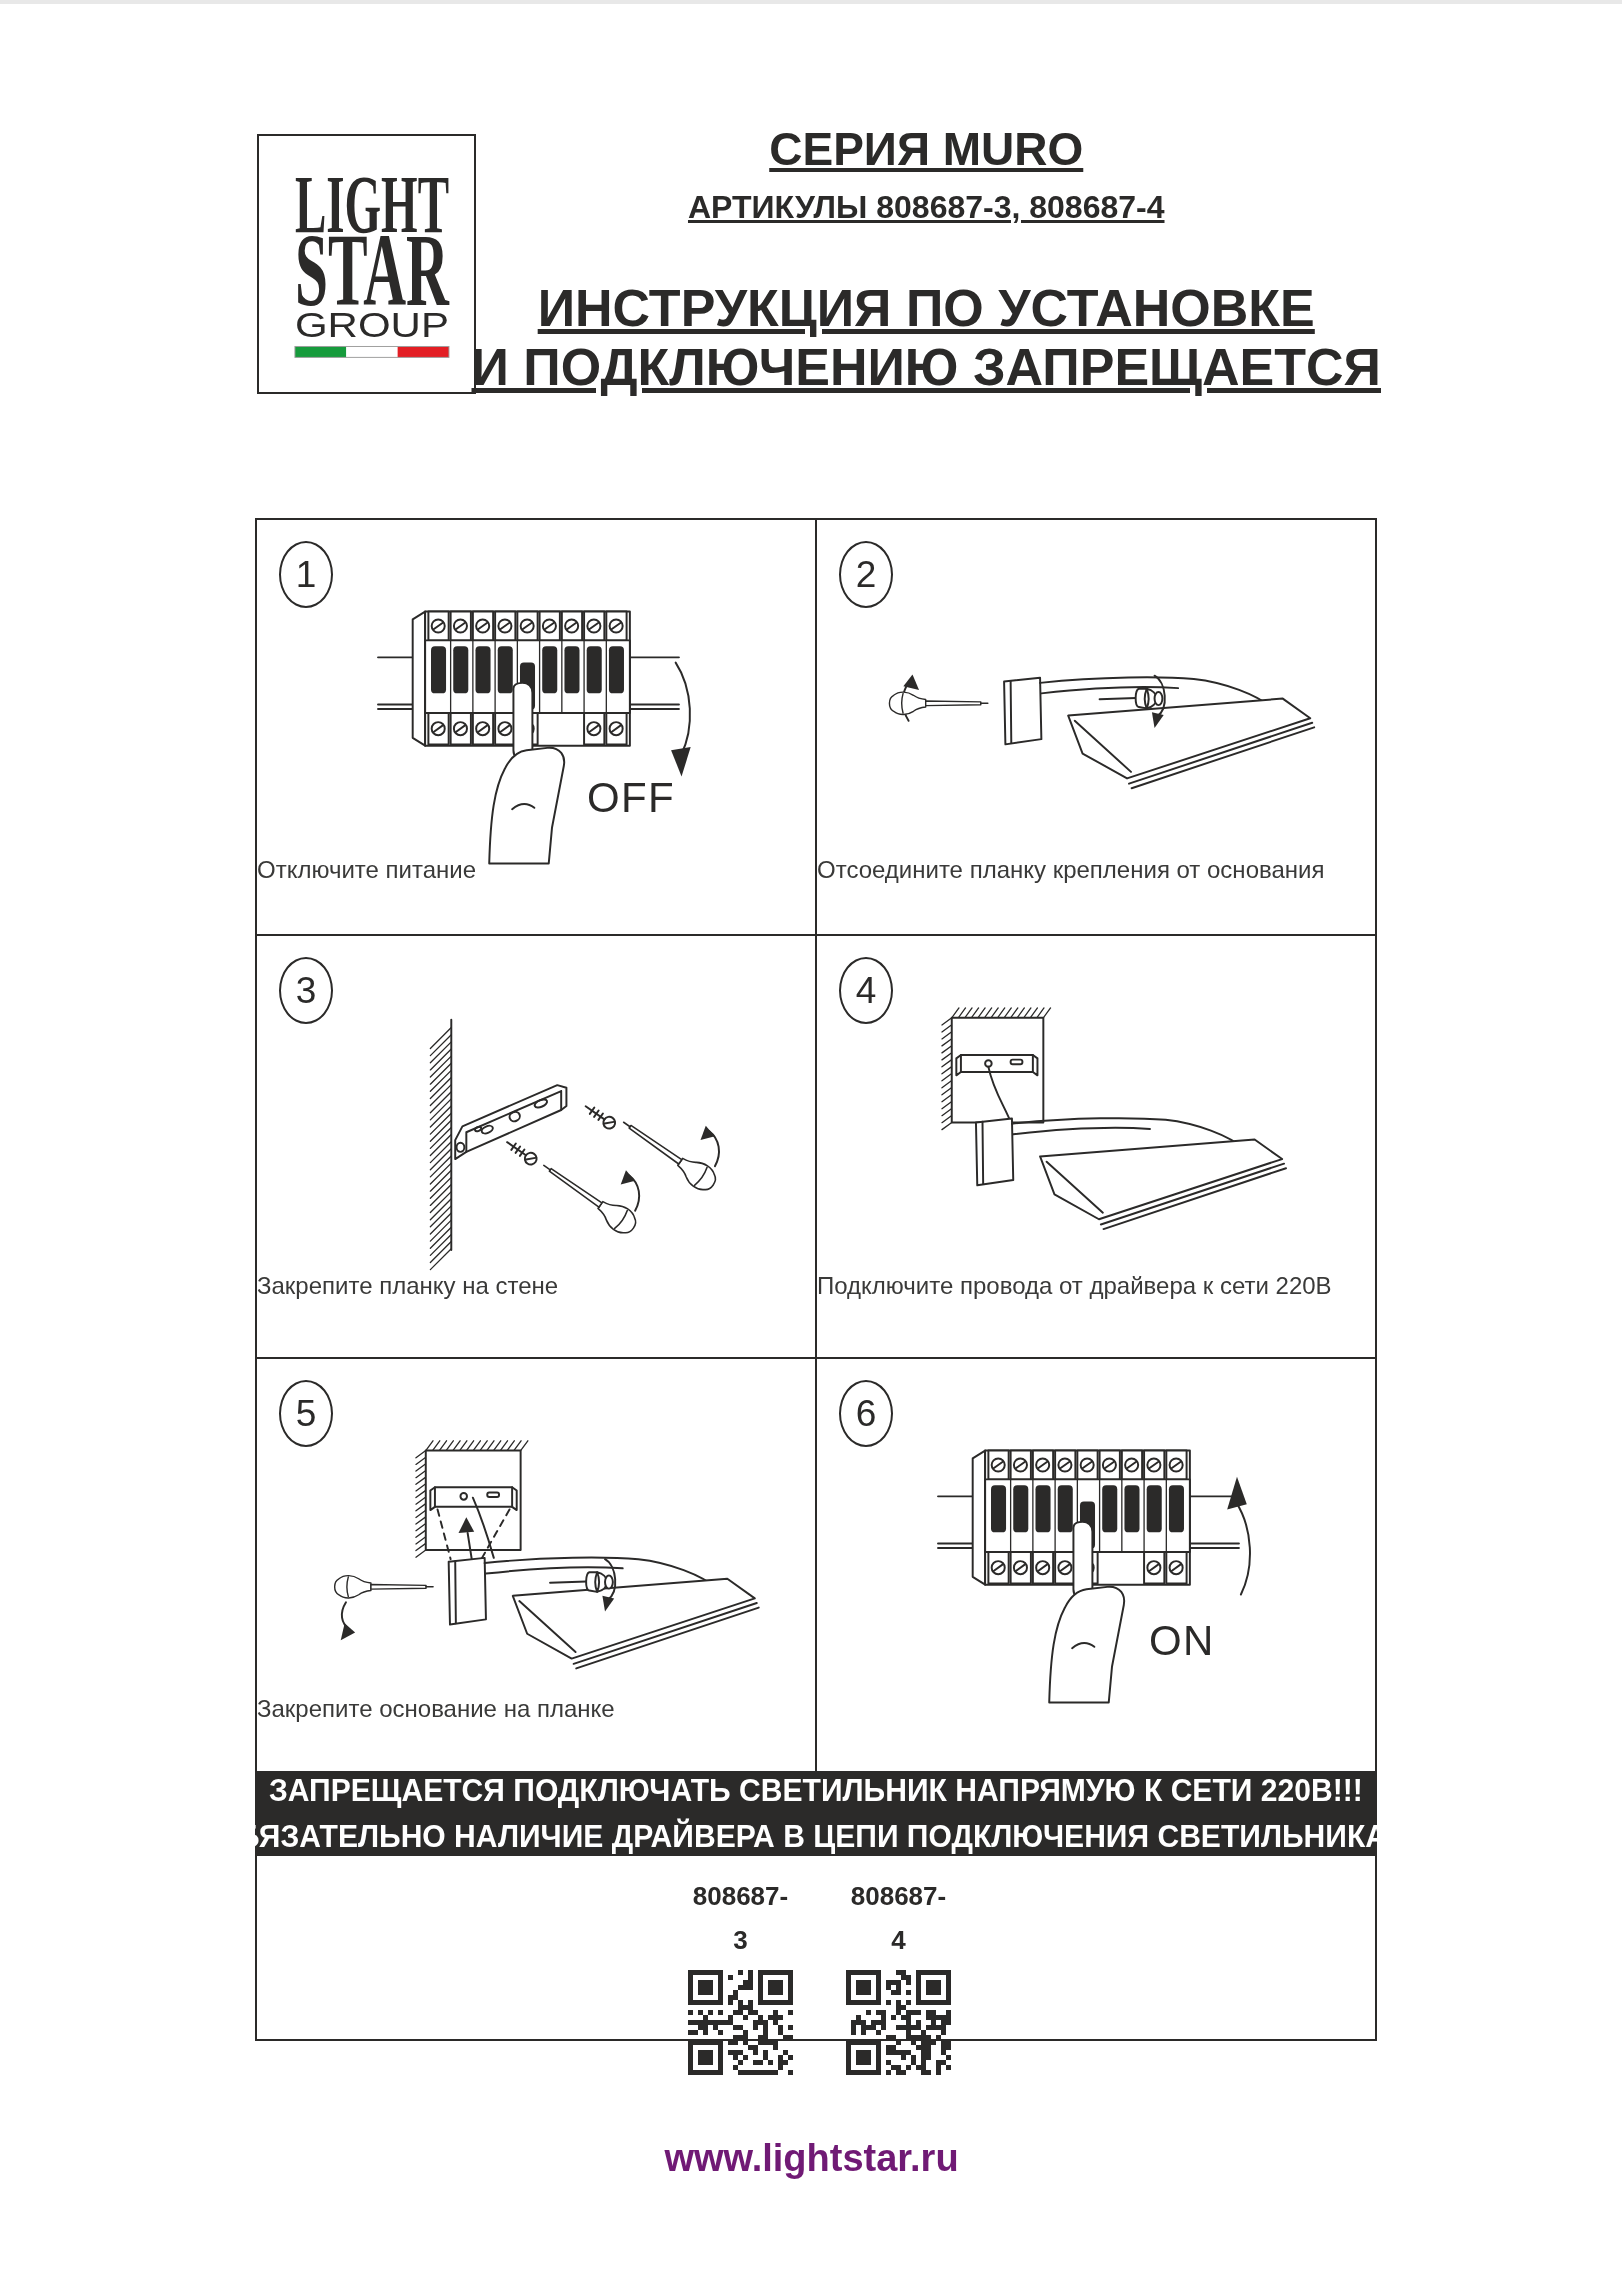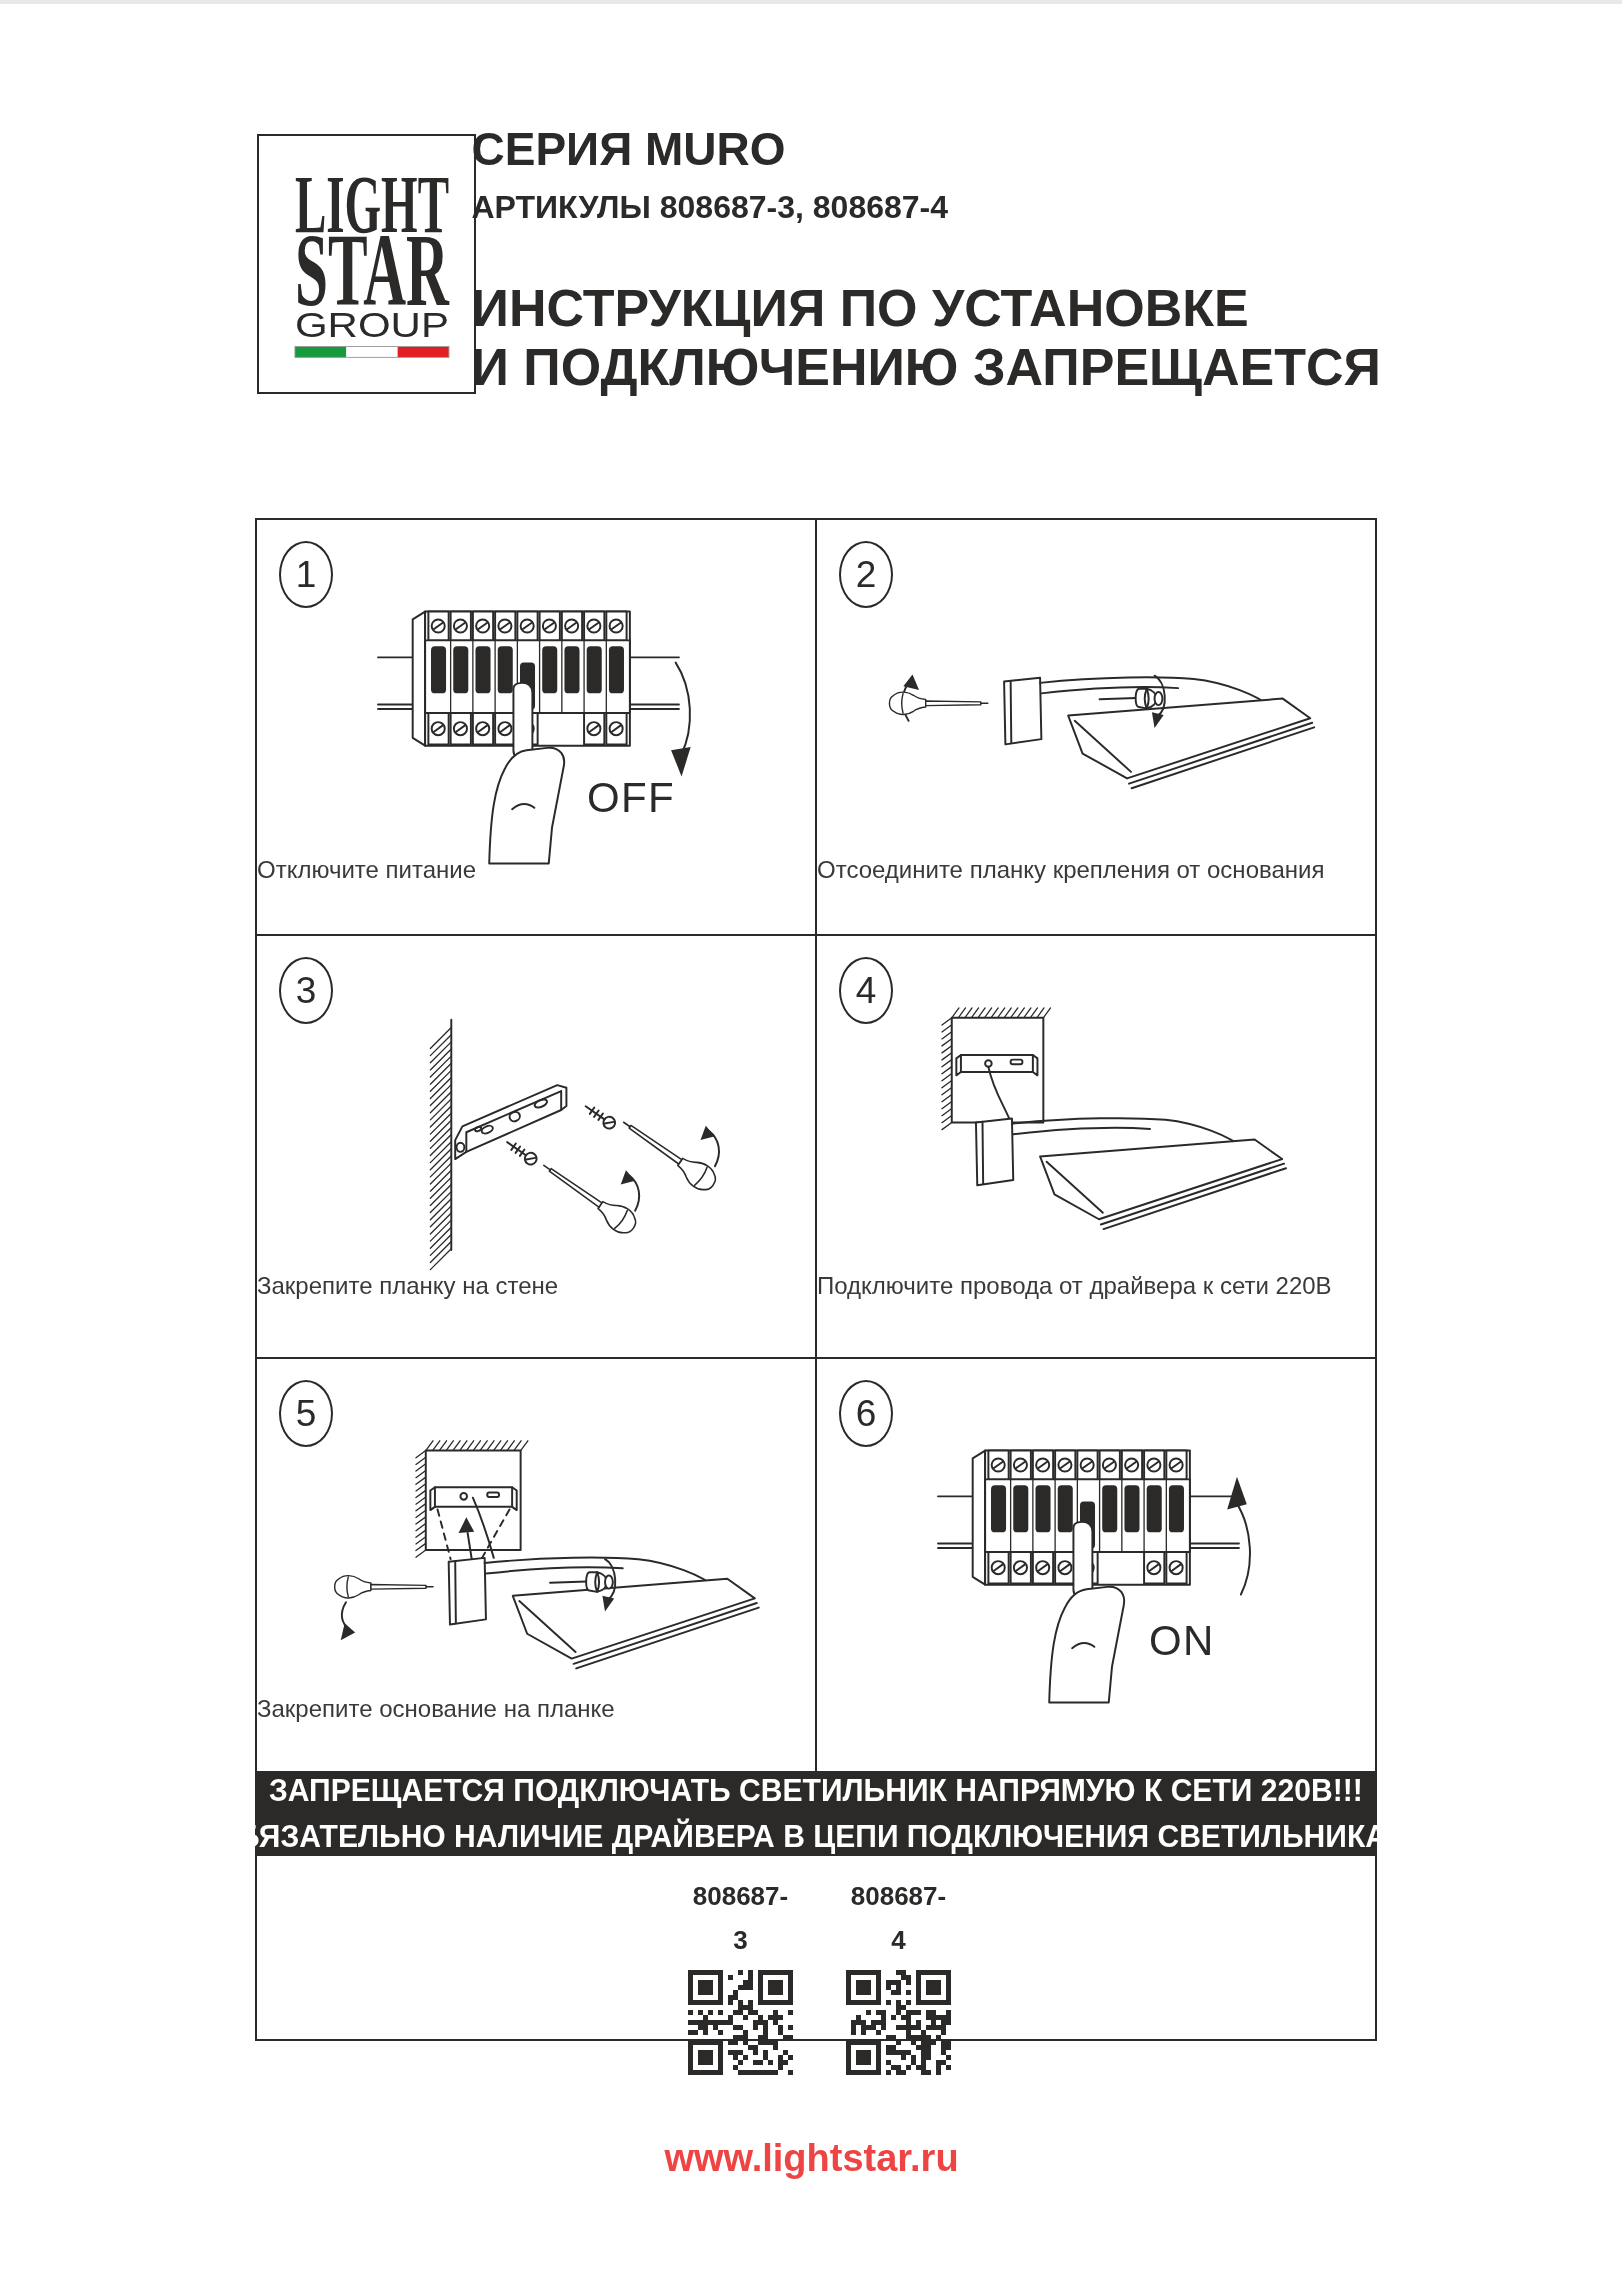--- a/index.html
+++ b/index.html
@@ -10,21 +10,21 @@
     margin:4px auto;
   }
 
   
   .logo-box { position:absolute; left:257px; top:130px; width:219px; height:260px; border:2px solid #2b2a29; }
   .logo-box svg { position:absolute; inset:0; width:100%; height:100%; }
   .logo-serif { font-family:"Liberation Serif", serif; font-weight:700; fill:#2b2a29; }
   .logo-sans  { font-family:"Liberation Sans", sans-serif; font-weight:400; fill:#2b2a29; }
 
   
-  .header { position:absolute; right:242px; top:122px; text-align:left; white-space:nowrap; }
+  .header { position:absolute; right:242px; top:122px; text-align:center; white-space:nowrap;text-decoration:underline; }
   .h-series   { font-size:46px; font-weight:700; line-height:1; }
   .h-articles { font-size:32px; font-weight:700; line-height:1; margin-top:19px; }
   .h-title1   { font-size:52px; font-weight:700; line-height:1; margin-top:59px; }
   .h-title2   { font-size:52px; font-weight:700; line-height:1; margin-top:6.5px; }
 
   
   .grid { position:absolute; left:255px; top:514px; width:1122px; height:1523px; border:2px solid #2b2a29; }
   .vline { position:absolute; left:558px; top:0; width:2px; height:1251px; background:#2b2a29; }
   .hline { position:absolute; left:0; width:100%; height:2px; background:#2b2a29; }
   .cell { position:absolute; overflow:hidden; }
@@ -48,21 +48,21 @@
   }
   .warnbar div { color:#ffffff; font-size:31px; font-weight:700; line-height:1; white-space:nowrap; transform:scaleX(0.97); }
 
   
   .qr-fig { position:absolute; top:1336px; width:105px; text-align:center; }
   .qr-fig .qr-label { font-size:26px; font-weight:700; color:#2b2a29; padding-top:18.3px; line-height:44px; margin-bottom:7.9px; }
   .qr-fig svg { width:105px; height:105px; fill:#2b2a29; shape-rendering:crispEdges; }
 
   
   .footer { position:absolute; left:0; top:2133px; width:100%; text-align:center;
-            font-size:38px; font-weight:700; color:#ef4444; }
+            font-size:38px; font-weight:700; color:#701a75; }
 
   
   .ln { stroke:#2b2a29; stroke-width:3; fill:none; stroke-linecap:round; stroke-linejoin:round; }
   .thin { stroke-width:2; }
   .dash { stroke-dasharray:10 9; }
   .fill-w { fill:#ffffff; }
   .fill-k { fill:#2b2a29; stroke:none; }
 </style>
 </head>
 <body>

